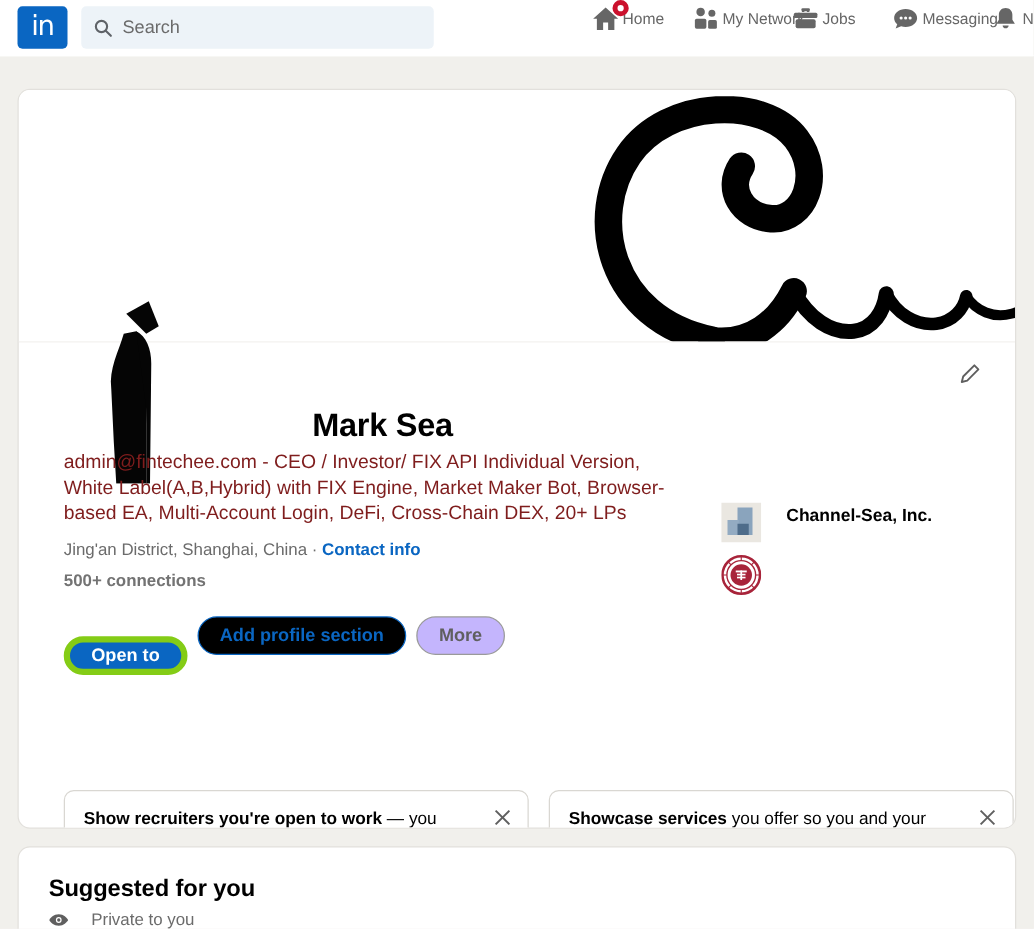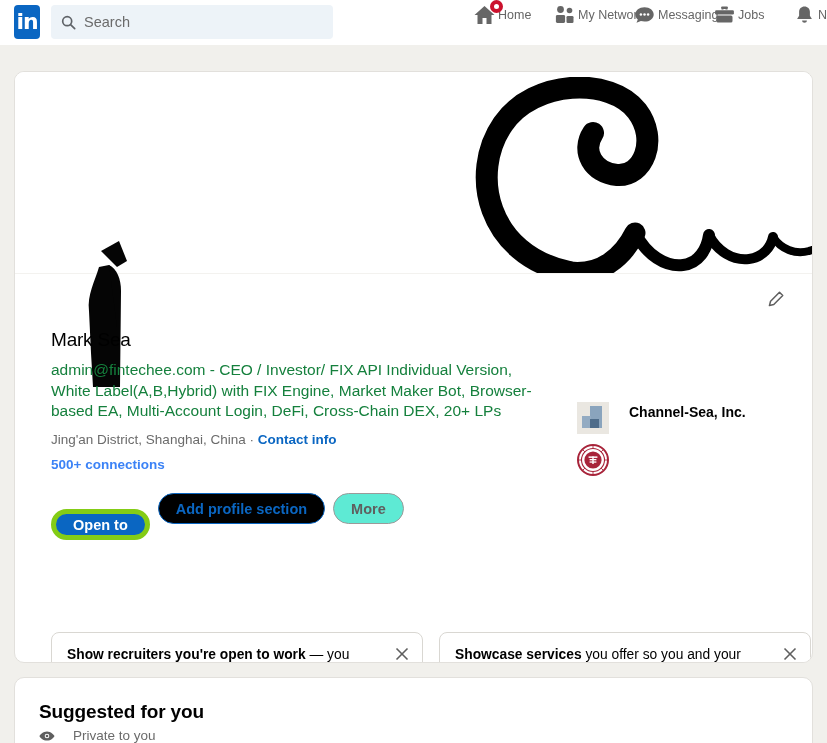--- a/index.html
+++ b/index.html
@@ -14,23 +14,23 @@
   
   .globalnav {
     position: relative;
     width: 827px; height: 45px;
     background: #ffffff;
     display: flex; align-items: center;
     padding: 0 0 0 14px;
     border-bottom: 1px solid #ffffff;
   }
   .li-logo {
-    width: 26px; height: 34px; border-radius: 4px;
+    width: 40px; height: 34px; border-radius: 4px;
     background: #0a66c2; color: #ffffff;
-    font-weight: bold; font-size: 22px;
+    font-weight: normal; font-size: 22px;
     display: flex; align-items: center; justify-content: center;
     letter-spacing: -1px; line-height: 1;
     font-family: "DejaVu Sans", sans-serif;
   }
   .search-box {
     margin-left: 11px;
     width: 282px; height: 34px;
     background: #edf3f8; border-radius: 4px;
     display: flex; align-items: center; gap: 8px;
     padding: 0 10px;
@@ -88,45 +88,45 @@
 
   
   .avatar {
     position: absolute; left: 50px; top: 155px;
     width: 120px; height: 160px; overflow: hidden;
   }
 
   
   .identity { position: absolute; left: 36px; top: 252px; width: 510px; }
   .pname {
-    font-size: 19px; font-weight: normal; color: #000000;
-    margin: 0 0 4px 0; line-height: 32px; letter-spacing: -0.2px;
+    font-size: 26px; font-weight: bold; color: #000000;
+    margin: 0 0 4px 0; line-height: 32px; letter-spacing: -0.2px; text-align: center;
   }
   .headline {
-    font-size: 15.5px; color: #15803d; line-height: 20.5px;
+    font-size: 15.5px; color: #7f1d1d; line-height: 20.5px;
     width: 492px; margin-bottom: 9px;
   }
   .locline { font-size: 13.5px; color: #6b6b6b; line-height: 18px; }
   .locline .link { color: #0a66c2; font-weight: bold; }
   .conns {
-    font-size: 13.5px; color: #3b82f6; font-weight: bold;
+    font-size: 13.5px; color: #737373; font-weight: bold;
     margin-top: 7px; line-height: 18px;
   }
 
   
   .actions { position: absolute; left: 36px; top: 421px; display: flex; gap: 8px; }
   .btn {
     height: 31px; border-radius: 16px;
     display: flex; align-items: center; justify-content: center;
     padding: 0 17px; font-size: 14.5px; font-weight: bold;
     cursor: pointer; white-space: nowrap;
   }
   .btn-primary { background: #0a66c2; color: #ffffff; border: 5px solid #84cc16; margin-top: 16px; }
   .btn-outline-blue { background: #000000; color: #0a66c2; border: 1.5px solid #0a66c2; }
-  .btn-outline-gray { background: #5eead4; color: #5f5f5f; border: 1.5px solid #9a9a9a; }
+  .btn-outline-gray { background: #c4b5fd; color: #5f5f5f; border: 1.5px solid #9a9a9a; }
 
   
   .entities { position: absolute; left: 562px; top: 330px; width: 240px; }
   .entity { display: flex; align-items: flex-start; gap: 20px; margin-bottom: 10px; }
   .entity .ename {
     font-size: 14px; font-weight: bold; color: #000000;
     line-height: 17px; padding-top: 2px; width: 160px;
   }
   .logo-company { width: 32px; height: 32px; flex: 0 0 32px; }
   .logo-univ { width: 32px; height: 32px; flex: 0 0 32px; }
@@ -191,39 +191,39 @@
           <rect x="3.4" y="11" width="9.2" height="8" rx="1.4" fill="#666666"></rect>
           <rect x="14" y="12" width="7" height="7" rx="1.3" fill="#666666"></rect>
         </svg>
       </div>
       <span class="label">My Network</span>
     </div>
 
     <div class="nav-item">
       <div class="nav-icon">
         <svg width="25" height="22" viewBox="0 0 24 22">
+          <path d="M9 3.4h6v2.2h-2V5h-2v0.6H9z" fill="#666666"></path>
+          <rect x="8.6" y="2.6" width="6.8" height="2.2" rx="1" fill="#666666"></rect>
+          <rect x="2.6" y="6.2" width="18.8" height="4.2" rx="1.2" fill="#666666"></rect>
+          <rect x="4" y="11.4" width="16" height="7.2" rx="1.5" fill="#666666"></rect>
+        </svg>
+      </div>
+      <span class="label">Jobs</span>
+    </div>
+
+    <div class="nav-item">
+      <div class="nav-icon">
+        <svg width="25" height="22" viewBox="0 0 24 22">
           <path d="M12 3.2c5.3 0 9.2 3.2 9.2 7.2 0 4-3.9 7.2-9.2 7.2-1.3 0-2.5-.2-3.6-.5l-4.4 1.7 1.3-3.3c-1.6-1.3-2.5-3.1-2.5-5.1 0-4 3.9-7.2 9.2-7.2z" fill="#666666"></path>
           <circle cx="8.4" cy="10.4" r="1.25" fill="#ffffff"></circle>
           <circle cx="12" cy="10.4" r="1.25" fill="#ffffff"></circle>
           <circle cx="15.6" cy="10.4" r="1.25" fill="#ffffff"></circle>
         </svg>
       </div>
       <span class="label">Messaging</span>
-    </div>
-
-    <div class="nav-item">
-      <div class="nav-icon">
-        <svg width="25" height="22" viewBox="0 0 24 22">
-          <path d="M9 3.4h6v2.2h-2V5h-2v0.6H9z" fill="#666666"></path>
-          <rect x="8.6" y="2.6" width="6.8" height="2.2" rx="1" fill="#666666"></rect>
-          <rect x="2.6" y="6.2" width="18.8" height="4.2" rx="1.2" fill="#666666"></rect>
-          <rect x="4" y="11.4" width="16" height="7.2" rx="1.5" fill="#666666"></rect>
-        </svg>
-      </div>
-      <span class="label">Jobs</span>
     </div>
 
     <div class="nav-item">
       <div class="nav-icon">
         <svg width="25" height="22" viewBox="0 0 24 22">
           <path d="M12 2.4c3.2 0 5.4 2.3 5.4 5.4v4l2 3.2H4.6l2-3.2v-4c0-3.1 2.2-5.4 5.4-5.4z" fill="#666666"></path>
           <path d="M9.6 16.4h4.8c0 1.3-1.1 2.3-2.4 2.3s-2.4-1-2.4-2.3z" fill="#666666"></path>
         </svg>
       </div>
       <span class="label">Notifi</span>

